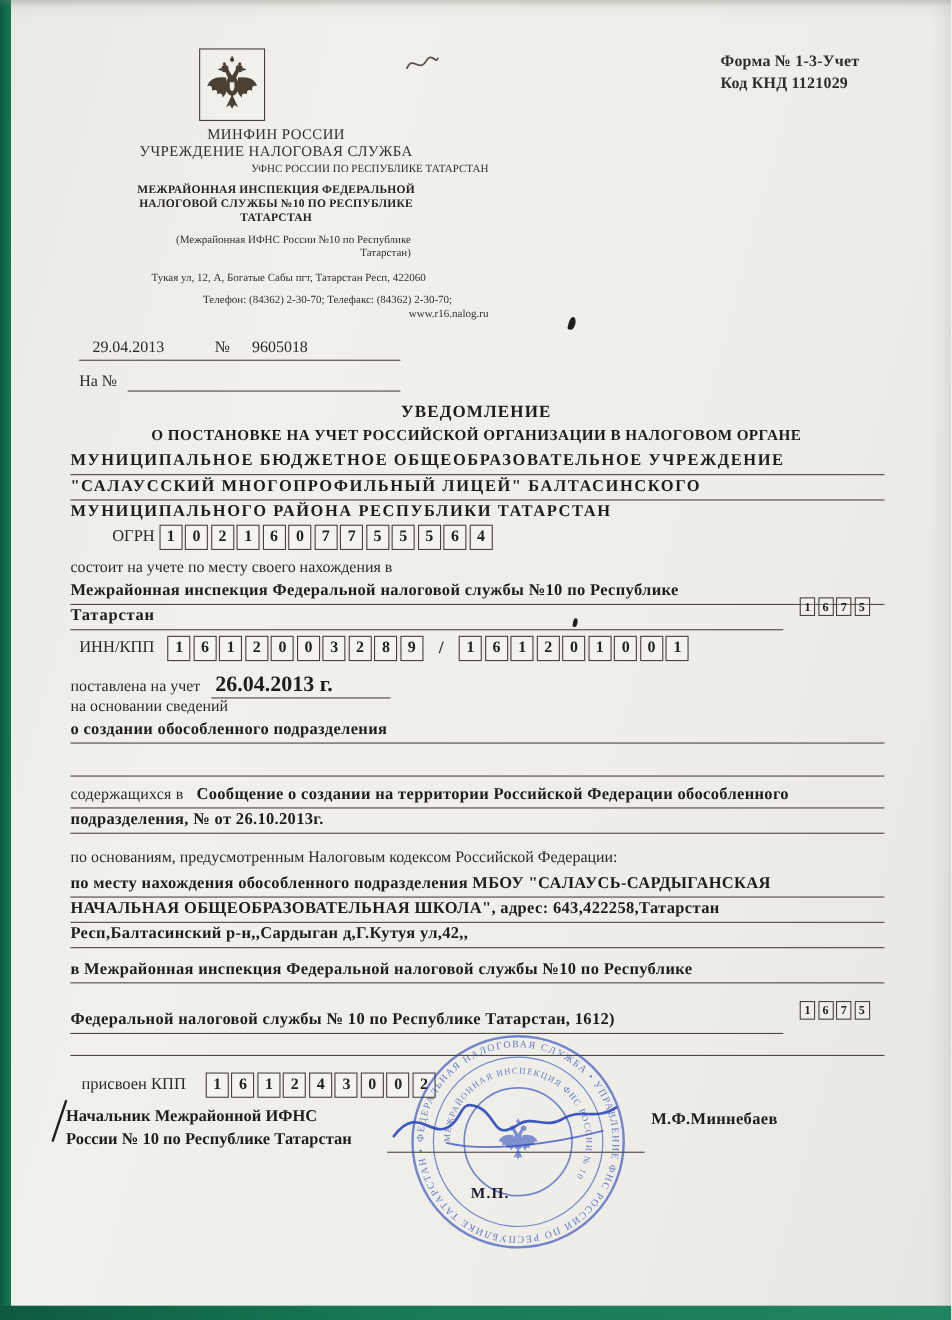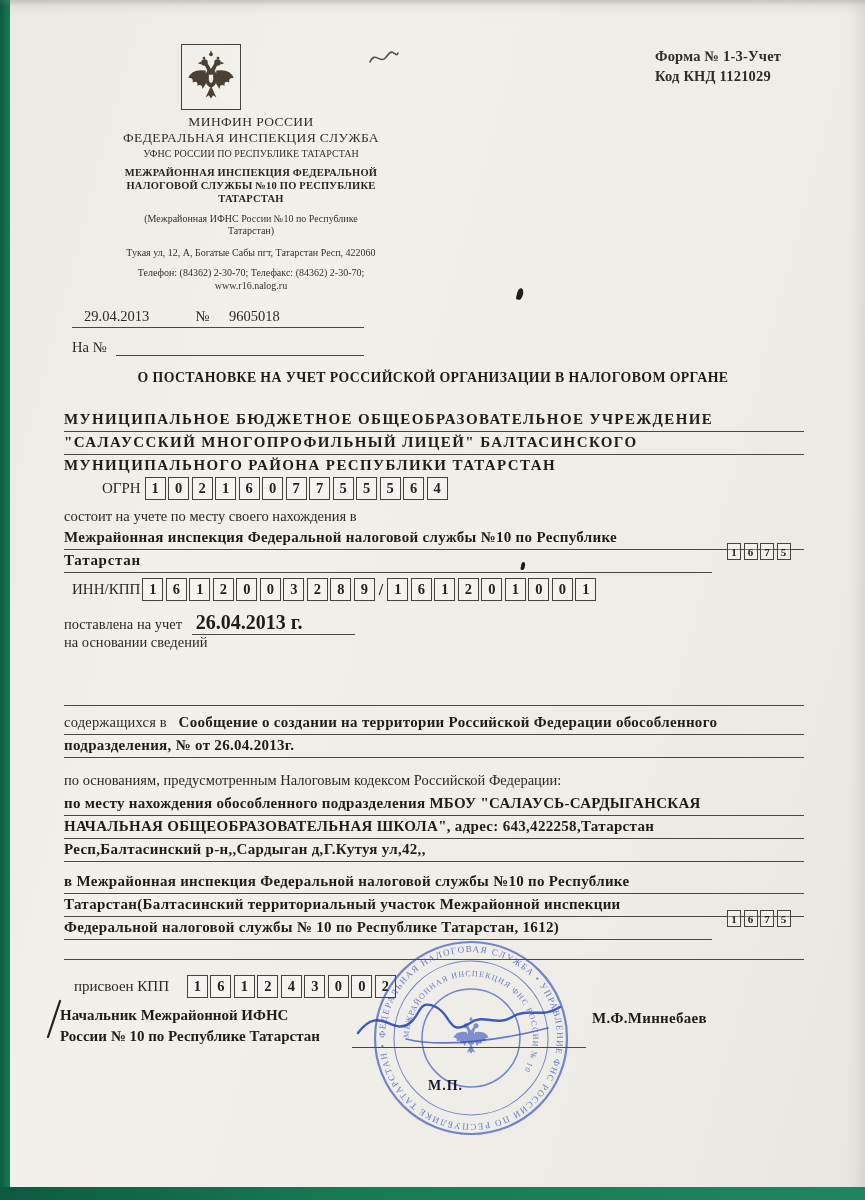--- a/index.html
+++ b/index.html
@@ -25,21 +25,21 @@
   #edge-left{left:0;top:0;width:10px;height:1200px;background:linear-gradient(90deg,var(--edge_green_dark),var(--edge_green));}
   #edge-bottom{left:0;top:1187px;width:865px;height:13px;background:linear-gradient(90deg,var(--edge_green_dark),var(--edge_green) 40%,#1f8560);}
   #edge-top{left:0;top:0;width:865px;height:6px;background:linear-gradient(180deg,rgba(120,130,120,.25),rgba(0,0,0,0));}
 
   
   #emblem-box{left:181px;top:44px;width:60px;height:66px;border:1.6px solid #44423a;display:flex;align-items:center;justify-content:center;background:rgba(255,255,255,.12);}
   #scribble-top{left:366px;top:48px;}
   #form-code{left:655px;top:46px;width:200px;font-size:14.5px;line-height:20px;font-weight:bold;letter-spacing:.2px;color:#2e2d29;}
   #letterhead{left:58px;top:114px;width:386px;text-align:center;color:#31302b;}
   #letterhead .lh-big{font-size:13.5px;letter-spacing:.4px;line-height:16px;}
-  #letterhead .lh-small{font-size:10px;line-height:12.5px;}
+  #letterhead .lh-small{font-size:10px;line-height:12.5px;text-align:right;}
   #letterhead .lh-insp{font-size:10.5px;font-weight:bold;width:280px;margin:5px auto 0;line-height:13px;letter-spacing:.2px;color:#26251f;}
   #letterhead .lh-short{width:245px;margin:8px auto 0;}
   #letterhead .lh-addr{width:272px;margin:9px auto 0;}
   #letterhead .lh-phone{width:320px;margin:8px auto 0;}
 
   
   #ref-row{left:72px;top:306px;width:292px;height:22px;display:flex;align-items:center;border-bottom:1.4px solid var(--rule);font-size:14.5px;}
   #ref-row .ref-date{margin-left:12px;}
   #ref-row .ref-no{margin-left:46px;}
   #ref-row .ref-num{margin-left:20px;}
@@ -59,21 +59,21 @@
   
   .digits{display:inline-flex;gap:2.5px;}
   .digits .cell{display:inline-flex;align-items:center;justify-content:center;width:21px;height:23px;border:1.3px solid #45433b;font-weight:bold;font-size:14.5px;color:#23221d;background:rgba(255,255,255,.28);}
   .digits.small .cell{width:14px;height:17px;font-size:11px;border-width:1.1px;}
 
   #ogrn-row{left:102px;top:477px;display:flex;align-items:center;gap:4px;font-size:15px;}
   #loc-text{left:64px;top:508px;}
   #auth1{left:64px;top:527px;}
   #auth2{left:64px;top:550px;width:648px;}
   #code1{left:727px;top:543px;}
-  #innkpp-row{left:72px;top:578px;display:flex;align-items:center;gap:2px;font-size:15px;}
+  #innkpp-row{left:72px;top:578px;display:flex;align-items:center;gap:12px;font-size:15px;}
   #innkpp-row .sep{font-weight:bold;font-size:16px;margin:0 2px;}
   #postavlena{left:64px;top:611px;}
   #postavlena .dateval{font-weight:bold;font-size:20px;color:var(--ink_bold);border-bottom:1.4px solid var(--rule);padding:0 52px 1px 4px;margin-left:6px;}
   #osnovanii{left:64px;top:634px;}
   #sozdanii{left:64px;top:653px;}
   #blank1{left:64px;top:684px;height:22px;width:740px;}
   #contained1{left:64px;top:712px;}
   #contained1 .pre{font-size:14.5px;font-weight:normal;color:var(--ink);letter-spacing:.2px;}
   #contained1 .rest{margin-left:8px;margin-top:16px;}
   #contained2{left:64px;top:735px;}
@@ -136,21 +136,21 @@
     <path d="M4 14 C9 2, 15 18, 21 8 S30 11, 32 5" fill="none" stroke="#54524a" stroke-width="1.6" stroke-linecap="round"></path>
   </svg>
 
   <div id="form-code" class="abs">
     <div>Форма № 1-3-Учет</div>
     <div>Код КНД 1121029</div>
   </div>
 
   <div id="letterhead" class="abs">
     <div class="lh-big">МИНФИН РОССИИ</div>
-    <div class="lh-big">ФЕДЕРАЛЬНАЯ ИНСПЕКЦИЯ СЛУЖБА</div>
+    <div class="lh-big">УЧРЕЖДЕНИЕ НАЛОГОВАЯ СЛУЖБА</div>
     <div class="lh-small" style="margin-top:2px">УФНС РОССИИ ПО РЕСПУБЛИКЕ ТАТАРСТАН</div>
     <div class="lh-insp">МЕЖРАЙОННАЯ ИНСПЕКЦИЯ ФЕДЕРАЛЬНОЙ НАЛОГОВОЙ СЛУЖБЫ №10 ПО РЕСПУБЛИКЕ ТАТАРСТАН</div>
     <div class="lh-small lh-short">(Межрайонная ИФНС России №10 по Республике Татарстан)</div>
     <div class="lh-small lh-addr">Тукая ул, 12, А, Богатые Сабы пгт, Татарстан Респ, 422060</div>
     <div class="lh-small lh-phone">Телефон: (84362) 2-30-70; Телефакс: (84362) 2-30-70;</div>
     <div class="lh-small">www.r16.nalog.ru</div>
   </div>
 
   <div id="ref-row" class="abs">
     <span class="ref-date">29.04.2013</span>
@@ -158,20 +158,21 @@
     <span class="ref-num">9605018</span>
   </div>
   <div id="reply-row" class="abs">
     <span>На №</span>
     <span class="reply-line"></span>
   </div>
 
   <div id="ink1" class="abs ink-dot"></div>
 
   <div id="doc-title" class="abs">
+    <div class="t1">УВЕДОМЛЕНИЕ</div>
     <div class="t2">О ПОСТАНОВКЕ НА УЧЕТ РОССИЙСКОЙ ОРГАНИЗАЦИИ В НАЛОГОВОМ ОРГАНЕ</div>
   </div>
 
   <div id="org1" class="abs line bodyline boldline ruled">МУНИЦИПАЛЬНОЕ БЮДЖЕТНОЕ ОБЩЕОБРАЗОВАТЕЛЬНОЕ УЧРЕЖДЕНИЕ</div>
   <div id="org2" class="abs line bodyline boldline ruled">"САЛАУССКИЙ МНОГОПРОФИЛЬНЫЙ ЛИЦЕЙ" БАЛТАСИНСКОГО</div>
   <div id="org3" class="abs line bodyline boldline">МУНИЦИПАЛЬНОГО РАЙОНА РЕСПУБЛИКИ ТАТАРСТАН</div>
 
   <div id="ogrn-row" class="abs">
     <span>ОГРН</span>
     <span class="digits">
@@ -230,35 +231,35 @@
         <span class="cell">0</span>
         <span class="cell">1</span>
       </span>
   </div>
 
   <div id="postavlena" class="abs line">
     <span>поставлена на учет</span>
     <span class="dateval">26.04.2013 г.</span>
   </div>
   <div id="osnovanii" class="abs line">на основании сведений</div>
+  <div id="sozdanii" class="abs line bodyline boldline ruled" style="letter-spacing:.3px">о создании обособленного подразделения</div>
   <div id="blank1" class="abs ruled"></div>
 
   <div id="contained1" class="abs line bodyline ruled">
     <span class="pre">содержащихся  в</span>
     <span class="rest boldline" style="letter-spacing:.3px">Сообщение о создании на территории Российской Федерации обособленного</span>
   </div>
-  <div id="contained2" class="abs line bodyline boldline ruled" style="letter-spacing:.3px">подразделения, №  от 26.04.2013г.</div>
+  <div id="contained2" class="abs line bodyline boldline ruled" style="letter-spacing:.3px">подразделения, №  от 26.10.2013г.</div>
 
   <div id="grounds1" class="abs line bodyline boldline ruled" style="letter-spacing:.3px">по месту нахождения обособленного подразделения МБОУ "САЛАУСЬ-САРДЫГАНСКАЯ</div>
   <div id="grounds-intro" class="abs line">по основаниям, предусмотренным Налоговым кодексом Российской Федерации:</div>
   <div id="grounds2" class="abs line bodyline boldline ruled" style="letter-spacing:.3px">НАЧАЛЬНАЯ ОБЩЕОБРАЗОВАТЕЛЬНАЯ ШКОЛА", адрес: 643,422258,Татарстан</div>
   <div id="grounds3" class="abs line bodyline boldline ruled" style="letter-spacing:.3px">Респ,Балтасинский р-н,,Сардыган д,Г.Кутуя ул,42,,</div>
 
   <div id="newauth1" class="abs line bodyline boldline ruled" style="letter-spacing:.3px">в Межрайонная инспекция Федеральной налоговой службы №10 по Республике</div>
-  <div id="newauth2" class="abs line bodyline boldline ruled" style="letter-spacing:.3px">Татарстан(Балтасинский территориальный участок Межрайонной инспекции</div>
   <div id="newauth3" class="abs line bodyline boldline ruled" style="letter-spacing:.3px">Федеральной налоговой службы № 10 по Республике Татарстан, 1612)</div>
   <div id="code2" class="abs digits small">
       <span class="cell">1</span>
       <span class="cell">6</span>
       <span class="cell">7</span>
       <span class="cell">5</span>
     </div>
   <div id="blank2" class="abs ruled"></div>
 
   <div id="kpp-row" class="abs">

